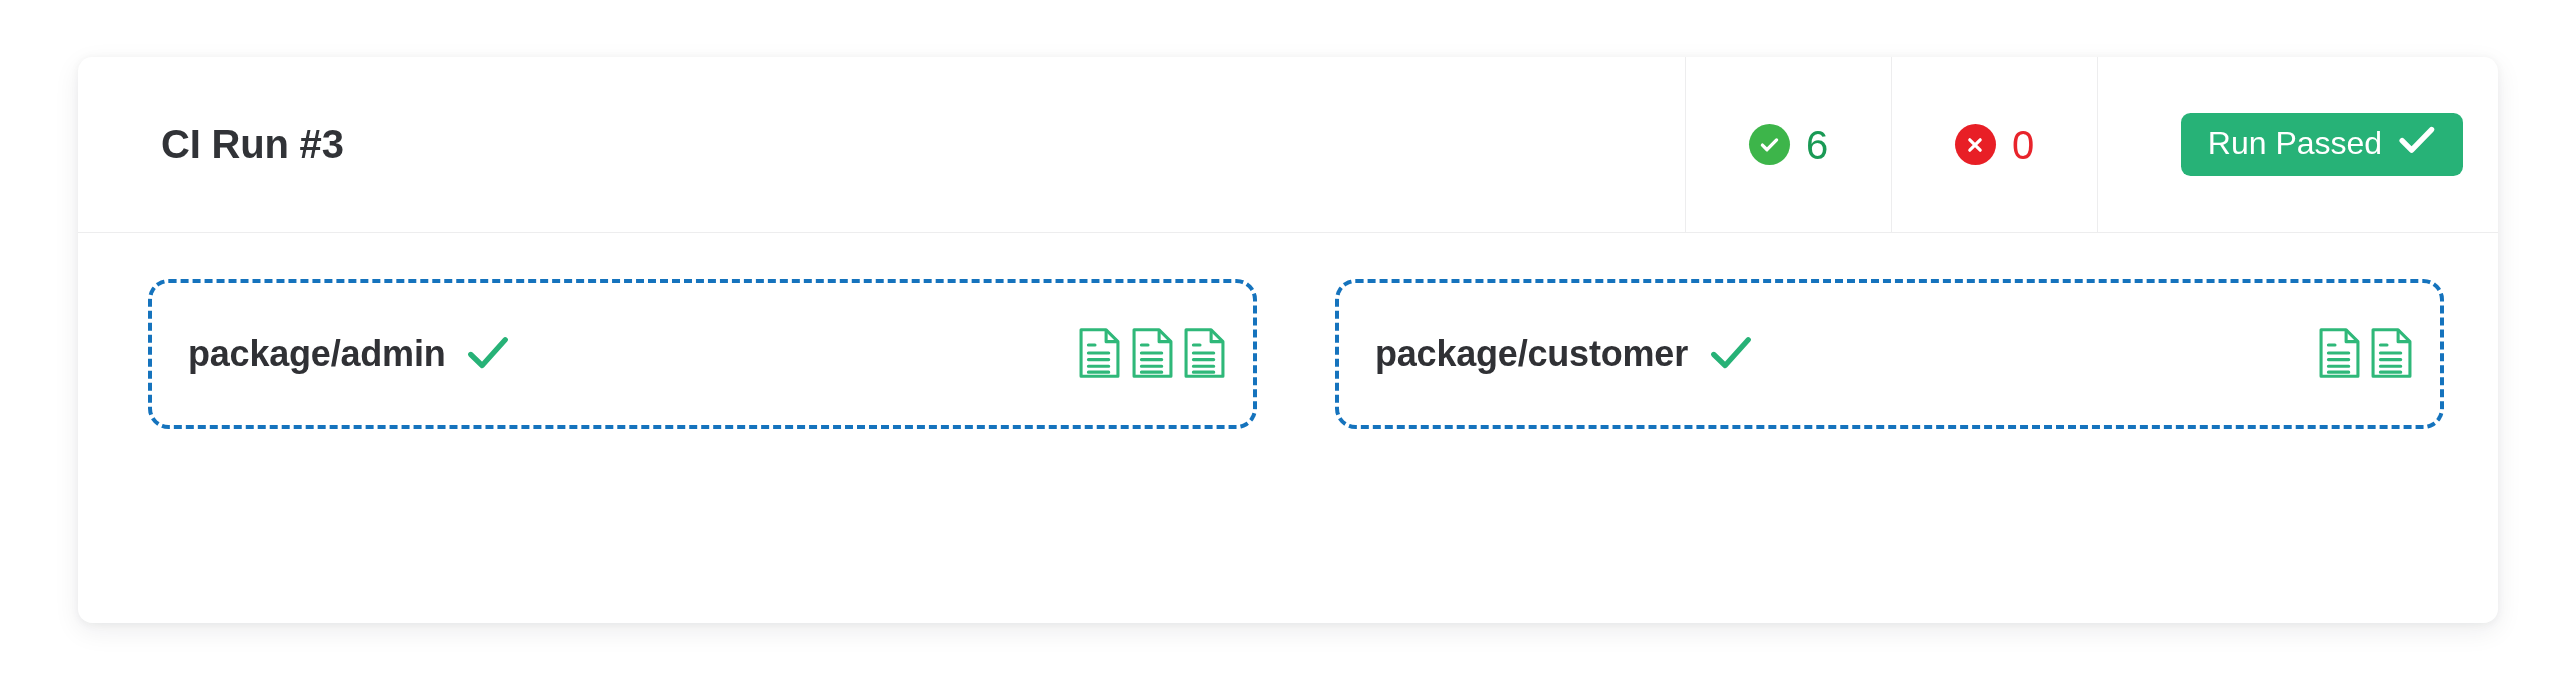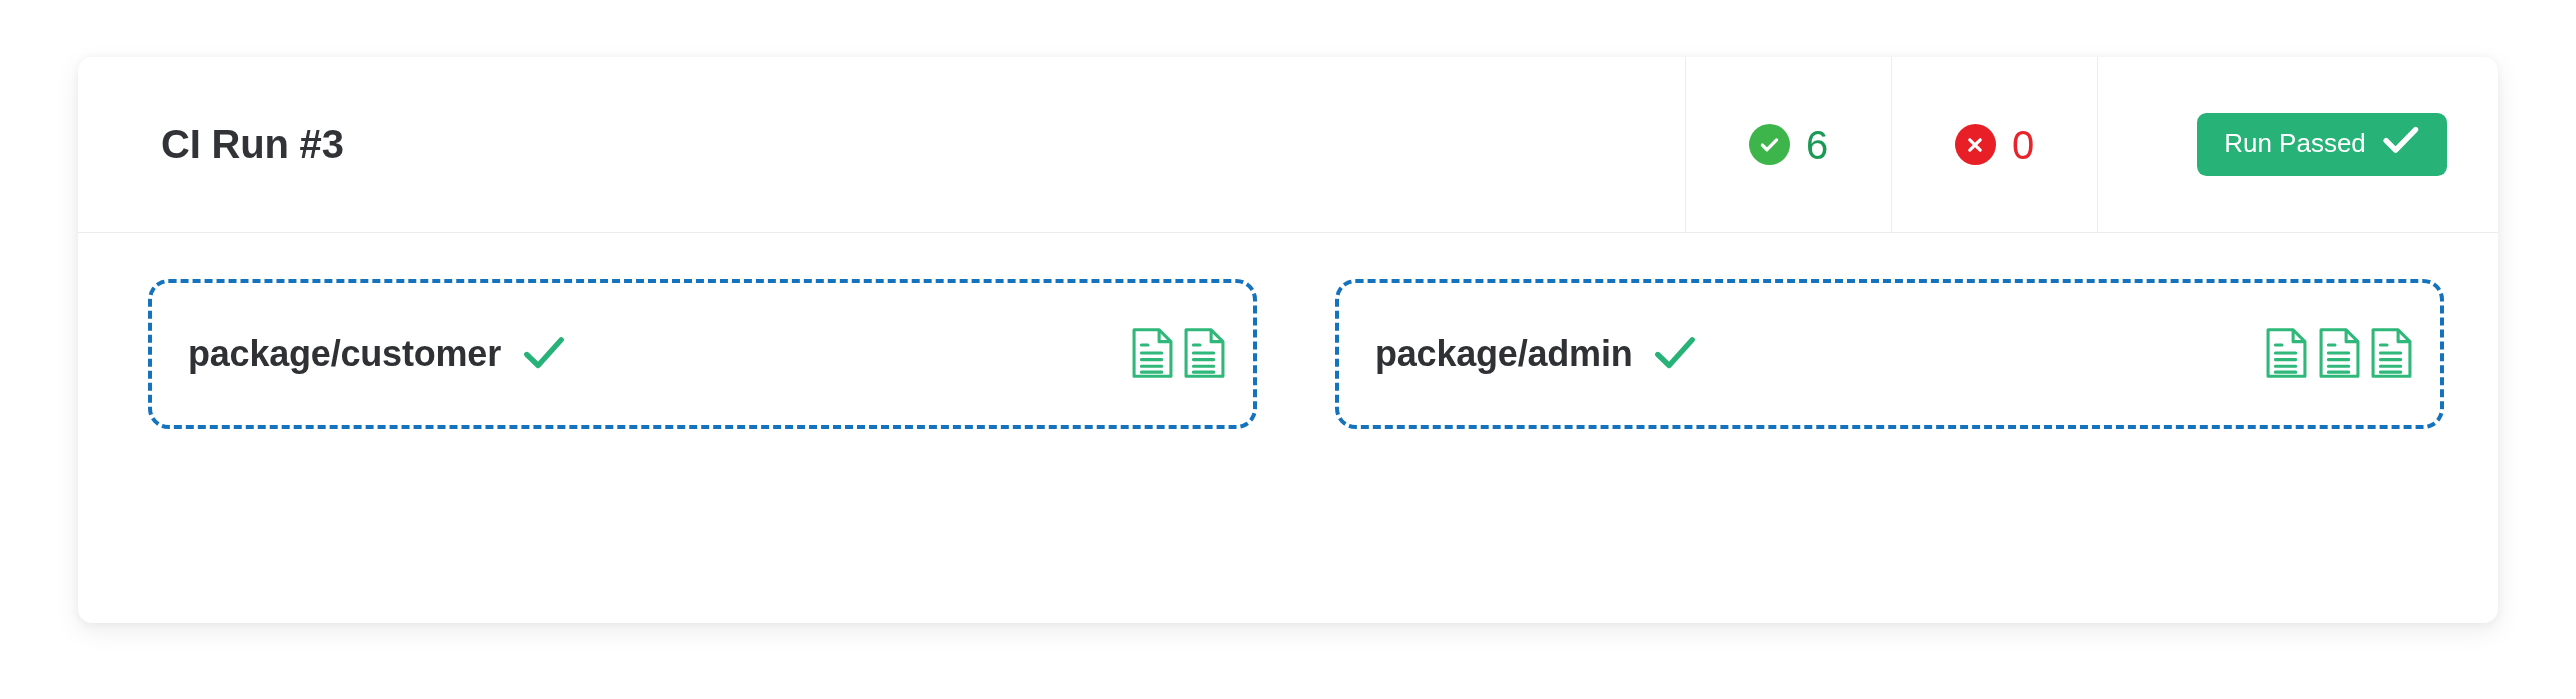--- a/index.html
+++ b/index.html
@@ -107,21 +107,21 @@
 
   
   .run-badge {
     display: inline-flex;
     align-items: center;
     gap: 16px;
     background: #27b277;
     color: #ffffff;
     border-radius: 9.5px;
     padding: 11px 27px 12.7px 27px;
-    font-size: 26px;
+    font-size: 32px;
     font-weight: 400;
     white-space: nowrap;
     border: none;
     cursor: pointer;
     font-family: "Liberation Sans", sans-serif;
     margin-left: 48px;
   }
   .run-badge .badge-check { flex: 0 0 auto; display: block; }
 
   
@@ -208,20 +208,52 @@
             </svg>
           </span>
         </button>
       </div>
 
     </div>
 
     <div class="card-body">
 
       <div class="pkg-pill">
+        <span class="pkg-label">package/admin</span>
+        <span class="pkg-check">
+          <svg width="44" height="38" viewBox="0 0 24 20" aria-hidden="true">
+            <path d="M2.6 10.8 L8.8 16.8 L21.4 2.8" fill="none" stroke="#27b277" stroke-width="2.9" stroke-linecap="round" stroke-linejoin="round"></path>
+          </svg>
+        </span>
+        <span class="doc-list">
+          <span class="doc-icon">
+            <svg width="43" height="52" viewBox="0 0 36 44" aria-hidden="true">
+              <path d="M2.4 2.4 H23.6 L33.6 12.4 V41.6 H2.4 Z" fill="none" stroke="#2fb879" stroke-width="2.6" stroke-linejoin="round"></path>
+              <path d="M23.6 2.4 V12.4 H33.6" fill="none" stroke="#2fb879" stroke-width="2.6" stroke-linejoin="round"></path>
+              <path d="M8.6 15.2 H14.2 M8.6 22 H25.8 M8.6 27.6 H25.8 M8.6 33.2 H25.8 M8.6 38.2 H25.8" stroke="#2fb879" stroke-width="2.6" stroke-linecap="round"></path>
+            </svg>
+          </span>
+          <span class="doc-icon">
+            <svg width="43" height="52" viewBox="0 0 36 44" aria-hidden="true">
+              <path d="M2.4 2.4 H23.6 L33.6 12.4 V41.6 H2.4 Z" fill="none" stroke="#2fb879" stroke-width="2.6" stroke-linejoin="round"></path>
+              <path d="M23.6 2.4 V12.4 H33.6" fill="none" stroke="#2fb879" stroke-width="2.6" stroke-linejoin="round"></path>
+              <path d="M8.6 15.2 H14.2 M8.6 22 H25.8 M8.6 27.6 H25.8 M8.6 33.2 H25.8 M8.6 38.2 H25.8" stroke="#2fb879" stroke-width="2.6" stroke-linecap="round"></path>
+            </svg>
+          </span>
+          <span class="doc-icon">
+            <svg width="43" height="52" viewBox="0 0 36 44" aria-hidden="true">
+              <path d="M2.4 2.4 H23.6 L33.6 12.4 V41.6 H2.4 Z" fill="none" stroke="#2fb879" stroke-width="2.6" stroke-linejoin="round"></path>
+              <path d="M23.6 2.4 V12.4 H33.6" fill="none" stroke="#2fb879" stroke-width="2.6" stroke-linejoin="round"></path>
+              <path d="M8.6 15.2 H14.2 M8.6 22 H25.8 M8.6 27.6 H25.8 M8.6 33.2 H25.8 M8.6 38.2 H25.8" stroke="#2fb879" stroke-width="2.6" stroke-linecap="round"></path>
+            </svg>
+          </span>
+        </span>
+      </div>
+
+      <div class="pkg-pill">
         <span class="pkg-label">package/customer</span>
         <span class="pkg-check">
           <svg width="44" height="38" viewBox="0 0 24 20" aria-hidden="true">
             <path d="M2.6 10.8 L8.8 16.8 L21.4 2.8" fill="none" stroke="#27b277" stroke-width="2.9" stroke-linecap="round" stroke-linejoin="round"></path>
           </svg>
         </span>
         <span class="doc-list">
           <span class="doc-icon">
             <svg width="43" height="52" viewBox="0 0 36 44" aria-hidden="true">
               <path d="M2.4 2.4 H23.6 L33.6 12.4 V41.6 H2.4 Z" fill="none" stroke="#2fb879" stroke-width="2.6" stroke-linejoin="round"></path>
@@ -232,50 +264,18 @@
           <span class="doc-icon">
             <svg width="43" height="52" viewBox="0 0 36 44" aria-hidden="true">
               <path d="M2.4 2.4 H23.6 L33.6 12.4 V41.6 H2.4 Z" fill="none" stroke="#2fb879" stroke-width="2.6" stroke-linejoin="round"></path>
               <path d="M23.6 2.4 V12.4 H33.6" fill="none" stroke="#2fb879" stroke-width="2.6" stroke-linejoin="round"></path>
               <path d="M8.6 15.2 H14.2 M8.6 22 H25.8 M8.6 27.6 H25.8 M8.6 33.2 H25.8 M8.6 38.2 H25.8" stroke="#2fb879" stroke-width="2.6" stroke-linecap="round"></path>
             </svg>
           </span>
         </span>
       </div>
 
-      <div class="pkg-pill">
-        <span class="pkg-label">package/admin</span>
-        <span class="pkg-check">
-          <svg width="44" height="38" viewBox="0 0 24 20" aria-hidden="true">
-            <path d="M2.6 10.8 L8.8 16.8 L21.4 2.8" fill="none" stroke="#27b277" stroke-width="2.9" stroke-linecap="round" stroke-linejoin="round"></path>
-          </svg>
-        </span>
-        <span class="doc-list">
-          <span class="doc-icon">
-            <svg width="43" height="52" viewBox="0 0 36 44" aria-hidden="true">
-              <path d="M2.4 2.4 H23.6 L33.6 12.4 V41.6 H2.4 Z" fill="none" stroke="#2fb879" stroke-width="2.6" stroke-linejoin="round"></path>
-              <path d="M23.6 2.4 V12.4 H33.6" fill="none" stroke="#2fb879" stroke-width="2.6" stroke-linejoin="round"></path>
-              <path d="M8.6 15.2 H14.2 M8.6 22 H25.8 M8.6 27.6 H25.8 M8.6 33.2 H25.8 M8.6 38.2 H25.8" stroke="#2fb879" stroke-width="2.6" stroke-linecap="round"></path>
-            </svg>
-          </span>
-          <span class="doc-icon">
-            <svg width="43" height="52" viewBox="0 0 36 44" aria-hidden="true">
-              <path d="M2.4 2.4 H23.6 L33.6 12.4 V41.6 H2.4 Z" fill="none" stroke="#2fb879" stroke-width="2.6" stroke-linejoin="round"></path>
-              <path d="M23.6 2.4 V12.4 H33.6" fill="none" stroke="#2fb879" stroke-width="2.6" stroke-linejoin="round"></path>
-              <path d="M8.6 15.2 H14.2 M8.6 22 H25.8 M8.6 27.6 H25.8 M8.6 33.2 H25.8 M8.6 38.2 H25.8" stroke="#2fb879" stroke-width="2.6" stroke-linecap="round"></path>
-            </svg>
-          </span>
-          <span class="doc-icon">
-            <svg width="43" height="52" viewBox="0 0 36 44" aria-hidden="true">
-              <path d="M2.4 2.4 H23.6 L33.6 12.4 V41.6 H2.4 Z" fill="none" stroke="#2fb879" stroke-width="2.6" stroke-linejoin="round"></path>
-              <path d="M23.6 2.4 V12.4 H33.6" fill="none" stroke="#2fb879" stroke-width="2.6" stroke-linejoin="round"></path>
-              <path d="M8.6 15.2 H14.2 M8.6 22 H25.8 M8.6 27.6 H25.8 M8.6 33.2 H25.8 M8.6 38.2 H25.8" stroke="#2fb879" stroke-width="2.6" stroke-linecap="round"></path>
-            </svg>
-          </span>
-        </span>
-      </div>
-
 
     </div>
 
   </div>
 </div>
 
 
 </body></html>

